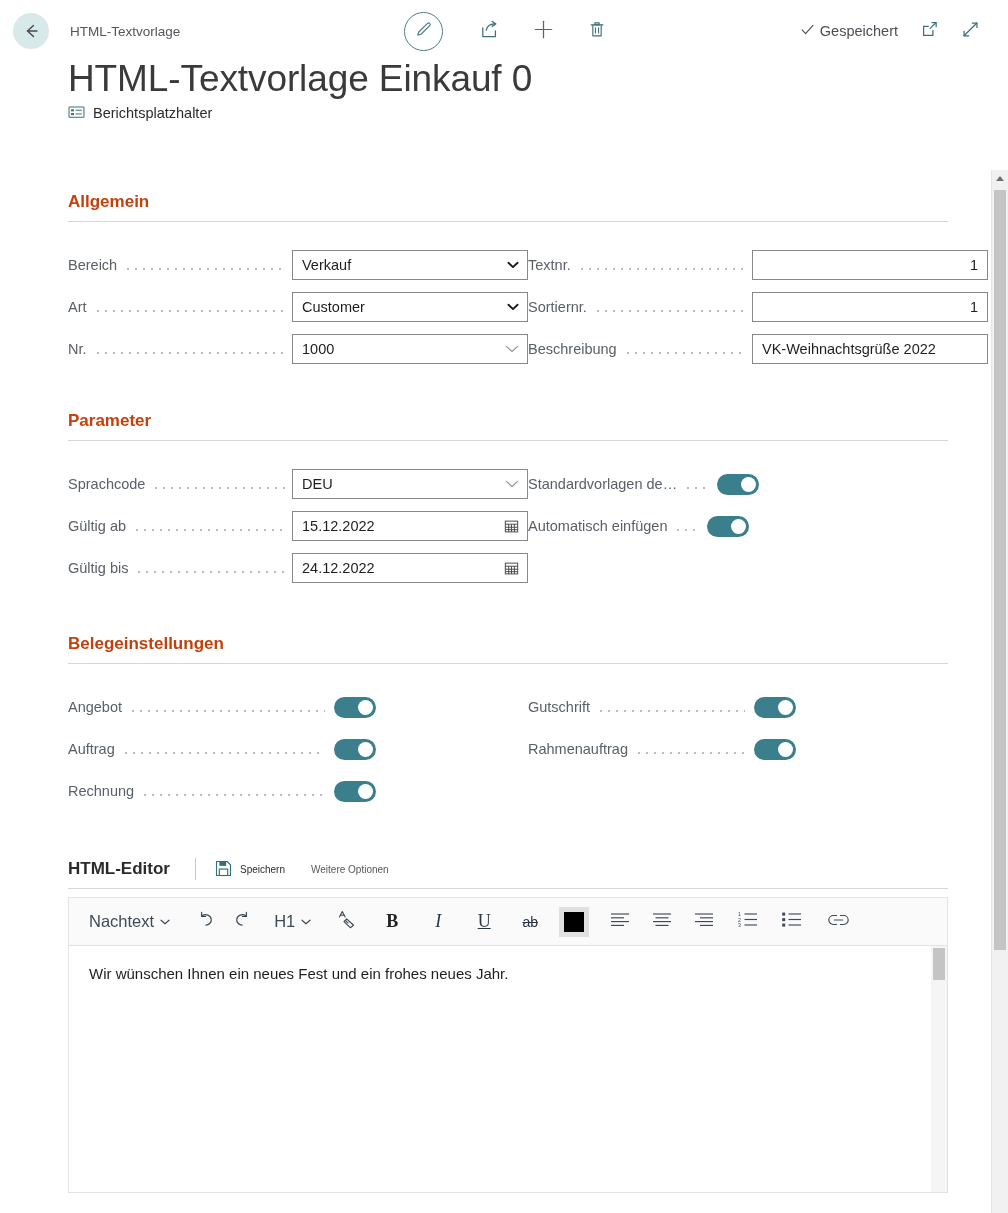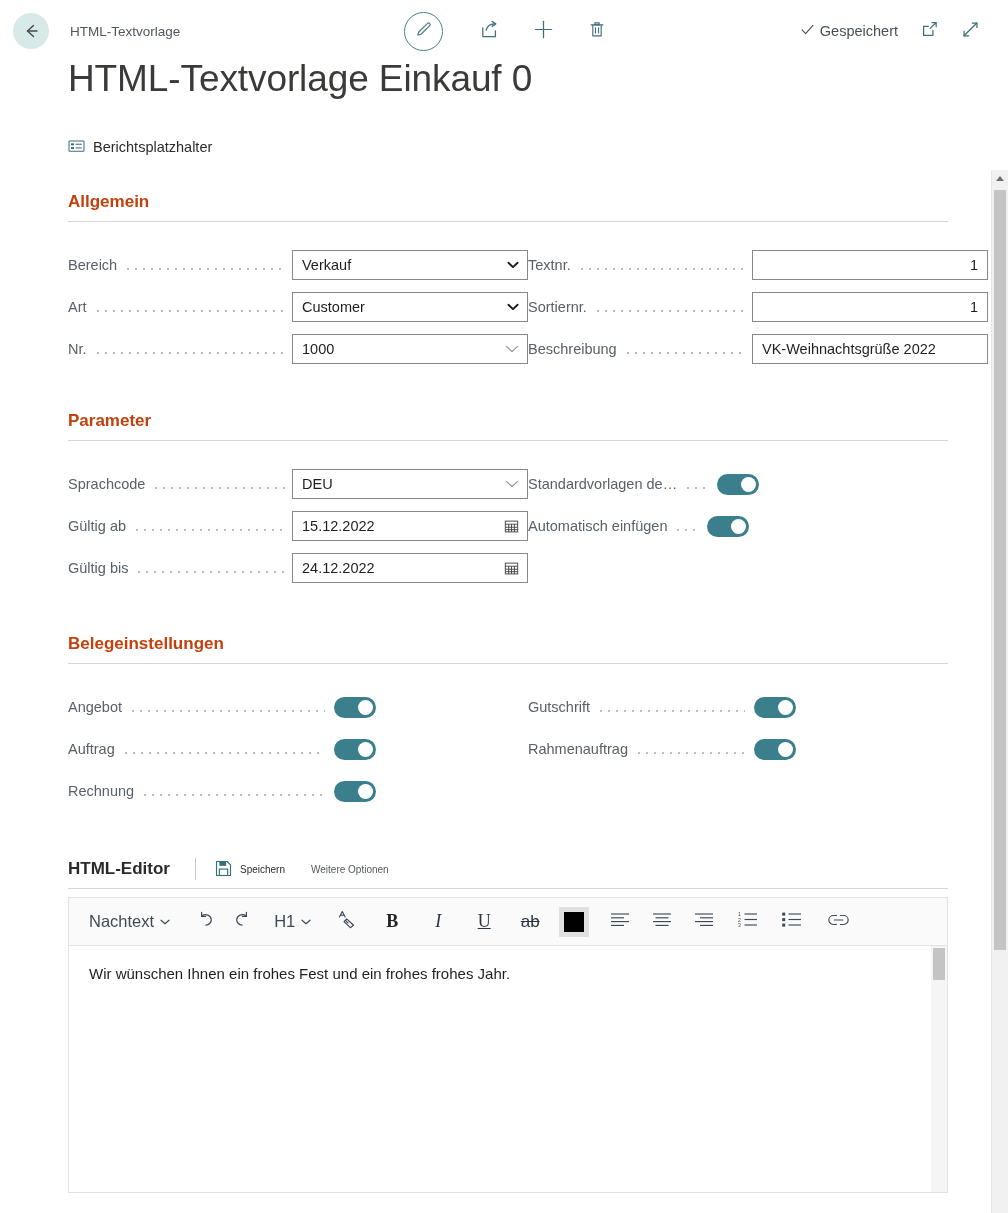--- a/index.html
+++ b/index.html
@@ -73,21 +73,20 @@
     font-size:37px;
     font-weight:400;
     color:#3b3a39;
     padding:0 0 0 68px;
     margin:-4px 0 0 0;
     letter-spacing:-0.1px;
   }
 
   
   .actions-row {
-    margin-top:34px;
     padding-left:68px;
     display:flex; align-items:center;
     height:26px;
   }
   .action-link {
     display:flex; align-items:center; gap:8px;
     font-size:14.5px; color:#2e2c2b;
     cursor:pointer;
   }
 
@@ -231,21 +230,21 @@
   }
   .tb-btn.text {
     font-size:16.5px;
     color:#3f4a57;
     gap:6px;
     padding:0 10px;
   }
   .tb-btn.bold { font-weight:700; font-family:"Liberation Serif", serif; font-size:18px; color:#222;}
   .tb-btn.ital { font-style:italic; font-family:"Liberation Serif", serif; font-size:18px; color:#2b3540;}
   .tb-btn.und  { text-decoration:underline; font-family:"Liberation Serif", serif; font-size:18px; color:#2b3540;}
-  .tb-btn.strk { text-decoration:line-through; font-size:17px; color:#2b3540;}
+  .tb-btn.strk { text-decoration:line-through; font-size:14px; color:#2b3540;}
   .swatch-wrap {
     width:30px; height:30px;
     background:#e0e0e0;
     display:flex; align-items:center; justify-content:center;
     cursor:pointer;
     margin:0 6px;
   }
   .swatch { width:20px; height:20px; background:#000; }
   .caret { font-size:10px; }
 
@@ -746,21 +745,21 @@
               <svg width="23" height="16" viewBox="0 0 24 16" fill="none" stroke="#3f4a57" stroke-width="1.2">
                 <path d="M10 3.3H6.6a4.7 4.7 0 0 0 0 9.4H10" stroke-linecap="round"></path>
                 <path d="M14 3.3h3.4a4.7 4.7 0 0 1 0 9.4H14" stroke-linecap="round"></path>
                 <line x1="7.6" y1="8" x2="16.4" y2="8" stroke-linecap="round"></line>
               </svg>
             </span>
           </div>
         </div>
 
         <div class="editor-body">
-          <div class="editor-text">Wir wünschen Ihnen ein frohes Fest und ein frohes frohes Jahr.</div>
+          <div class="editor-text">Wir wünschen Ihnen ein neues Fest und ein frohes neues Jahr.</div>
           <div class="sb-inner">
             <div class="sb-inner-thumb"></div>
           </div>
         </div>
       </div>
     </div>
 
     <div style="height:60px"></div>
   </div>
 </div>

